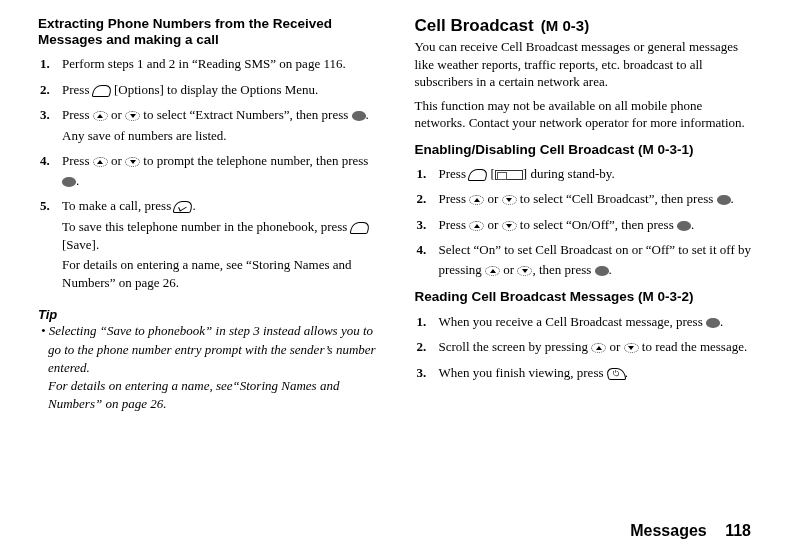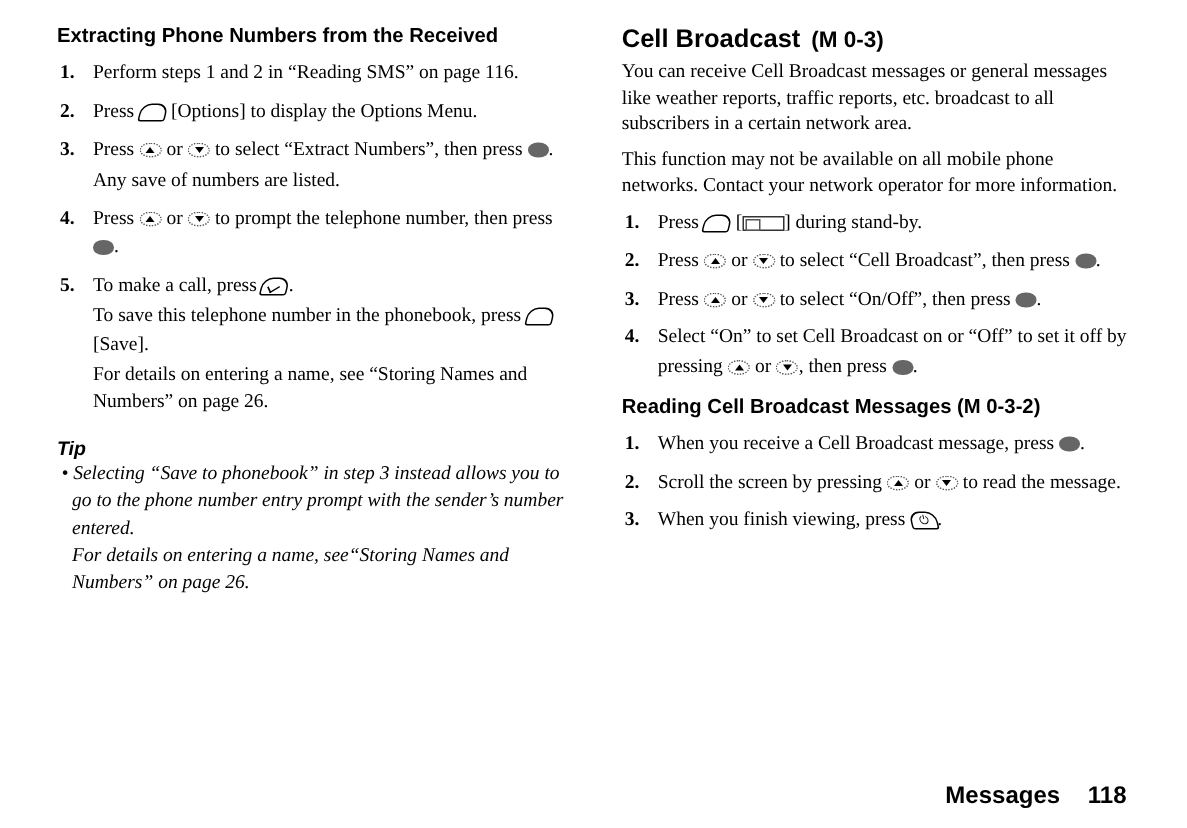--- a/index.html
+++ b/index.html
@@ -57,20 +57,21 @@
     .msg-box::before { background: linear-gradient(#fff,#fff); }
   </style>
 </head>
 <body>
 
 <div class="columns">
 
   <div class="col">
     <div class="heading-fat">
       <span>Extracting Phone Numbers from the Received</span><br>
+      <span>Messages and making a call</span>
     </div>
 
     <ol>
       <li><span class="num">1.</span><span>Perform steps 1 and 2 in “Reading SMS” on page 116.</span></li>
       <li><span class="num">2.</span>
         <span>Press </span><span class="icon softkey-left"></span><span> [Options] to display the Options Menu.</span>
       </li>
       <li><span class="num">3.</span>
         <span>Press </span><span class="icon arrow-up"></span><span> or </span><span class="icon arrow-down"></span><span> to select “Extract Numbers”, then press </span><span class="icon btn-circle"></span><span>.</span>
       </li>
@@ -93,20 +94,21 @@
   </div>
 
   <div class="col">
     <div>
       <span class="heading-xl">Cell Broadcast</span>
       <span class="heading-m0">(M 0-3)</span>
     </div>
     <p class="para">You can receive Cell Broadcast messages or general messages like weather reports, traffic reports, etc. broadcast to all subscribers in a certain network area.</p>
     <p class="para" style="margin-top:6px">This function may not be available on all mobile phone networks. Contact your network operator for more information.</p>
 
+    <div class="heading-sub">Enabling/Disabling Cell Broadcast (M 0-3-1)</div>
     <ol>
       <li><span class="num">1.</span>
         <span>Press </span><span class="icon softkey-left"></span><span> [</span><span class="msg-box"></span><span>] during stand-by.</span>
       </li>
       <li><span class="num">2.</span>
         <span>Press </span><span class="icon arrow-up"></span><span> or </span><span class="icon arrow-down"></span><span> to select “Cell Broadcast”, then press </span><span class="icon btn-circle"></span><span>.</span>
       </li>
       <li><span class="num">3.</span>
         <span>Press </span><span class="icon arrow-up"></span><span> or </span><span class="icon arrow-down"></span><span> to select “On/Off”, then press </span><span class="icon btn-circle"></span><span>.</span>
       </li>

